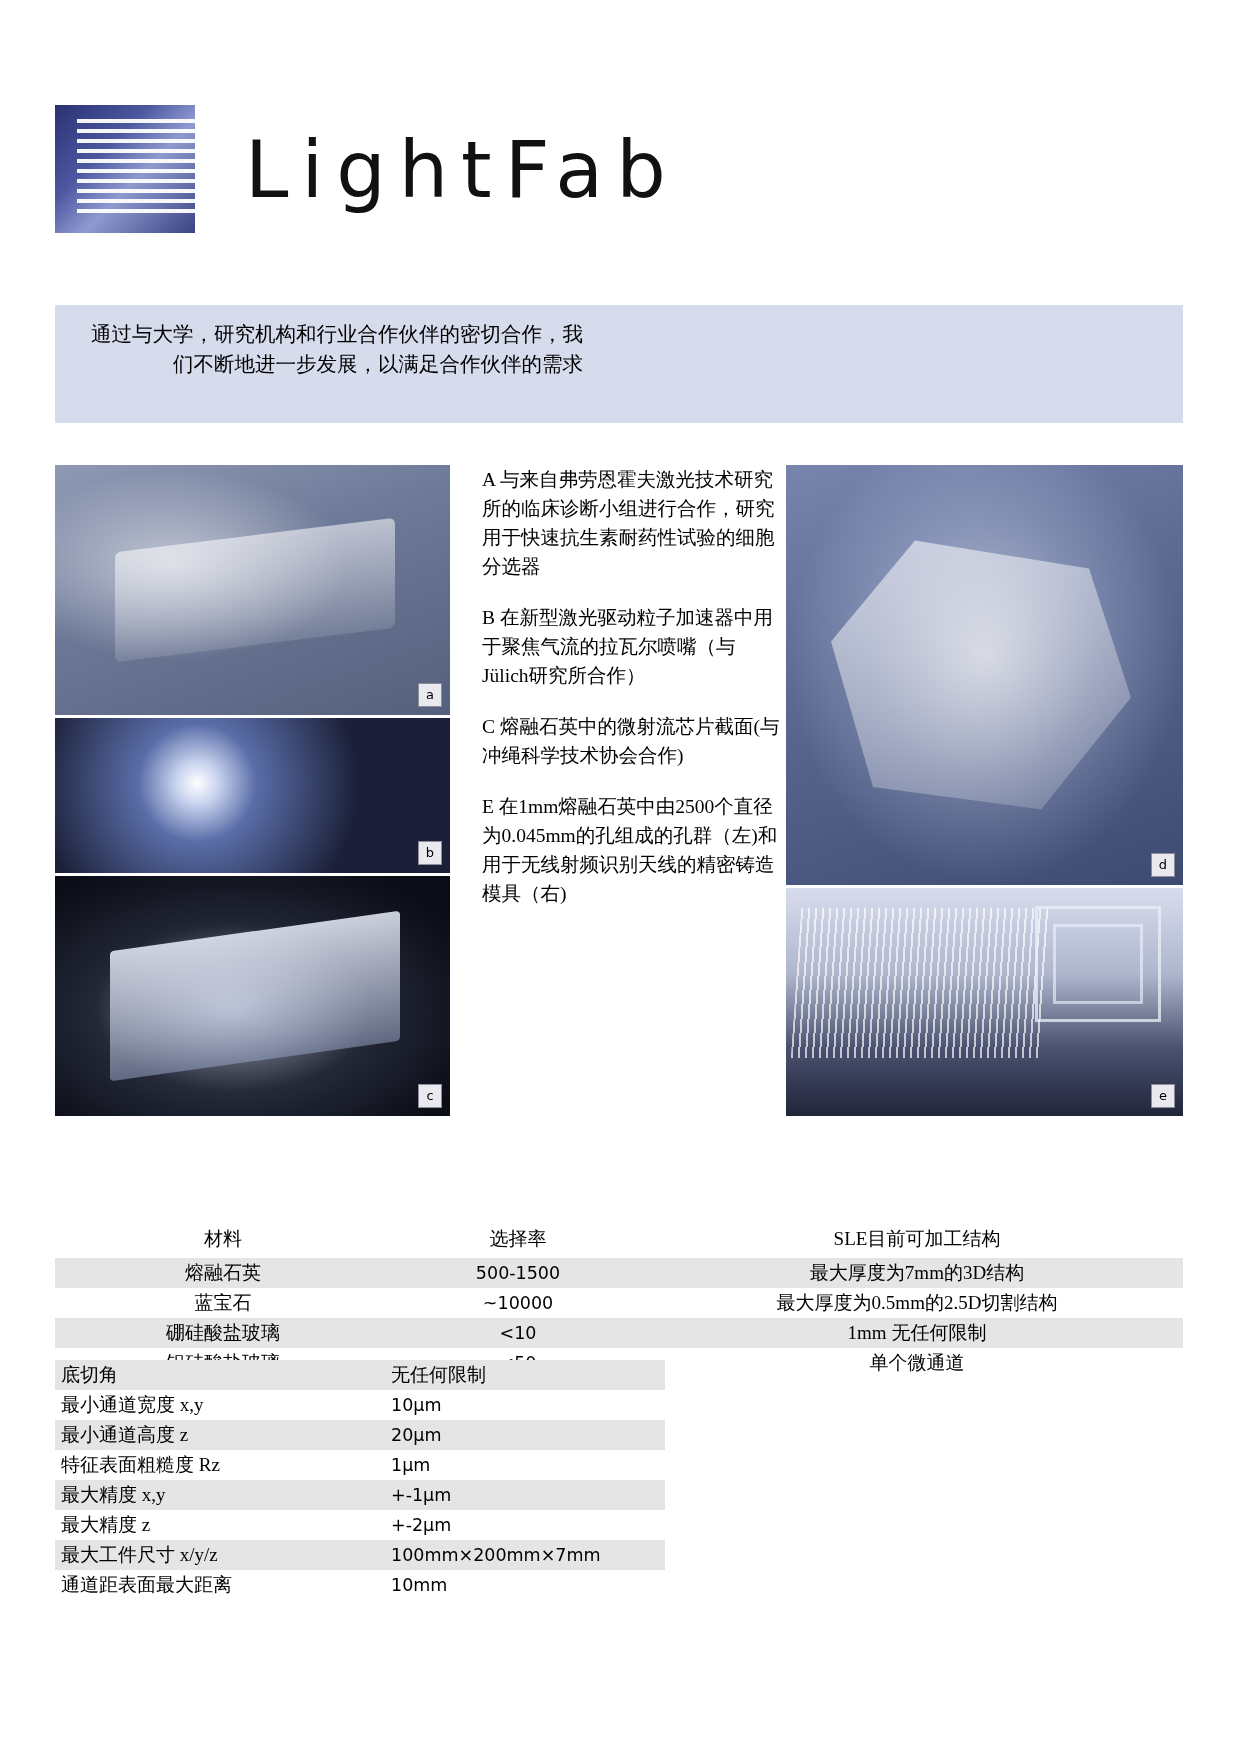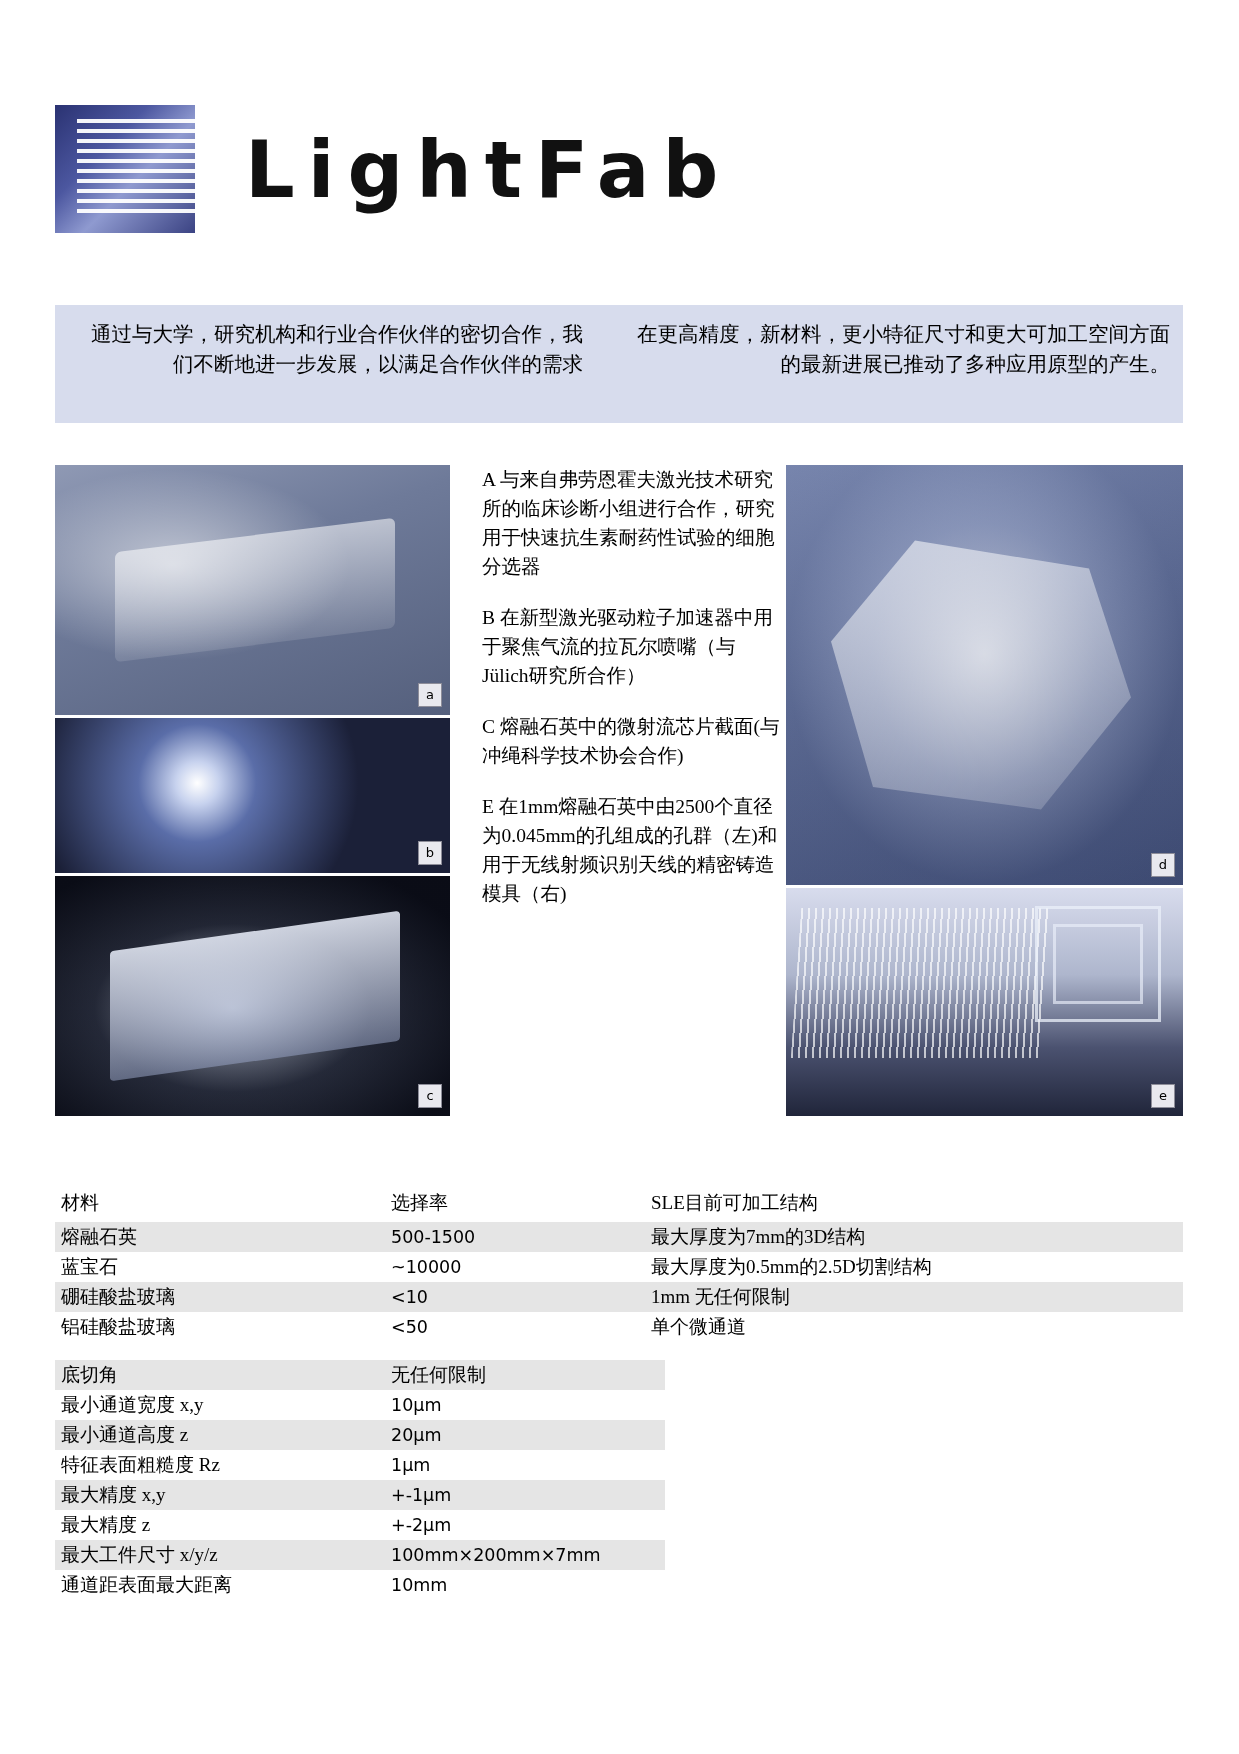--- a/index.html
+++ b/index.html
@@ -47,21 +47,21 @@
     opacity: 0.95;
   }
   .logo-text {
     position: absolute;
     left: 190px;
     top: 10px;
     font-family: "DejaVu Sans", sans-serif;
     font-size: 78px;
     letter-spacing: 13px;
     color: #111;
-    font-weight: 700;
+    font-weight: 400;
     line-height: 110px;
     white-space: nowrap;
   }
 
   
   .intro-band {
     position: absolute;
     left: 55px;
     top: 305px;
     width: 1128px;
@@ -184,21 +184,21 @@
     padding: 2px 0 2px 6px;
     vertical-align: top;
     line-height: 26px;
   }
   .tbl .hdr td {
     background: transparent;
     padding-bottom: 6px;
   }
   .shade td { background: #e5e5e5; }
 
-  #table-materials { left: 55px; top: 1188px; width: 1128px; }
+  #table-materials { left: 55px; top: 1224px; width: 1128px; text-align: center; }
   #table-materials col.c1 { width: 330px; }
   #table-materials col.c2 { width: 260px; }
   #table-materials col.c3 { width: 538px; }
 
   #table-specs { left: 55px; top: 1360px; width: 610px; }
   #table-specs col.c1 { width: 330px; }
   #table-specs col.c2 { width: 280px; }
 
   .unit { font-family: "DejaVu Sans", sans-serif; font-size: 17.5px; }
 </style>
@@ -218,21 +218,20 @@
         <i></i>
         <i></i>
         <i></i>
     </div>
   </div>
   <div class="logo-text">LightFab</div>
 </div>
 
 <div class="intro-band">
   <div class="intro-col left">通过与大学，研究机构和行业合作伙伴的密切合作，我们不断地进一步发展，以满足合作伙伴的需求</div>
-  <div class="intro-col right">在更高精度，新材料，更小特征尺寸和更大可加工空间方面的最新进展已推动了多种应用原型的产生。</div>
 </div>
 
 <div class="photo" id="photo-a">
   <div class="glass-a"></div>
   <div class="tag">a</div>
 </div>
 
 <div class="photo" id="photo-b">
   <div class="tag">b</div>
 </div>

